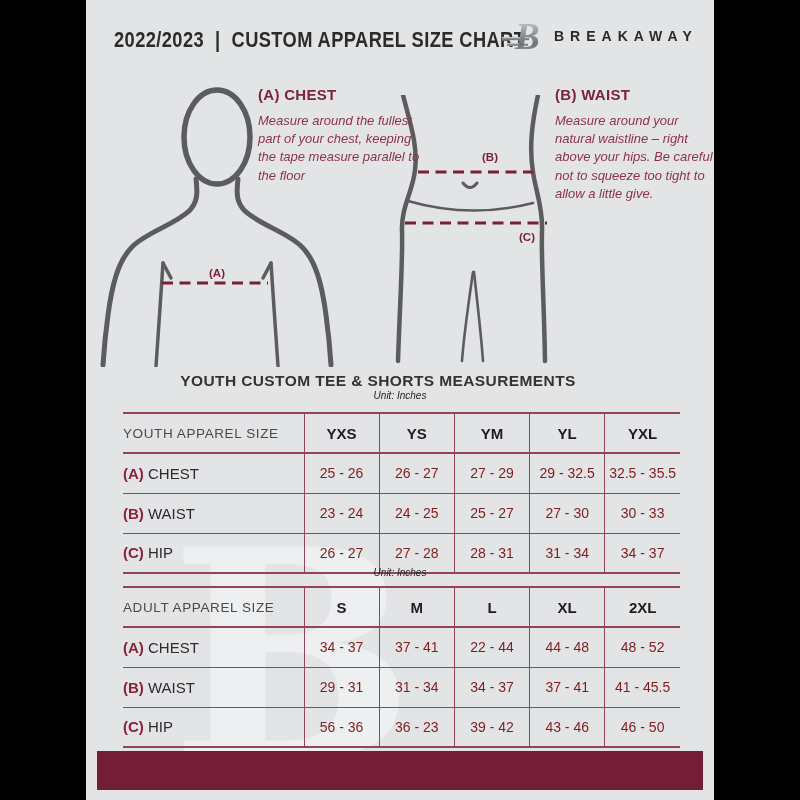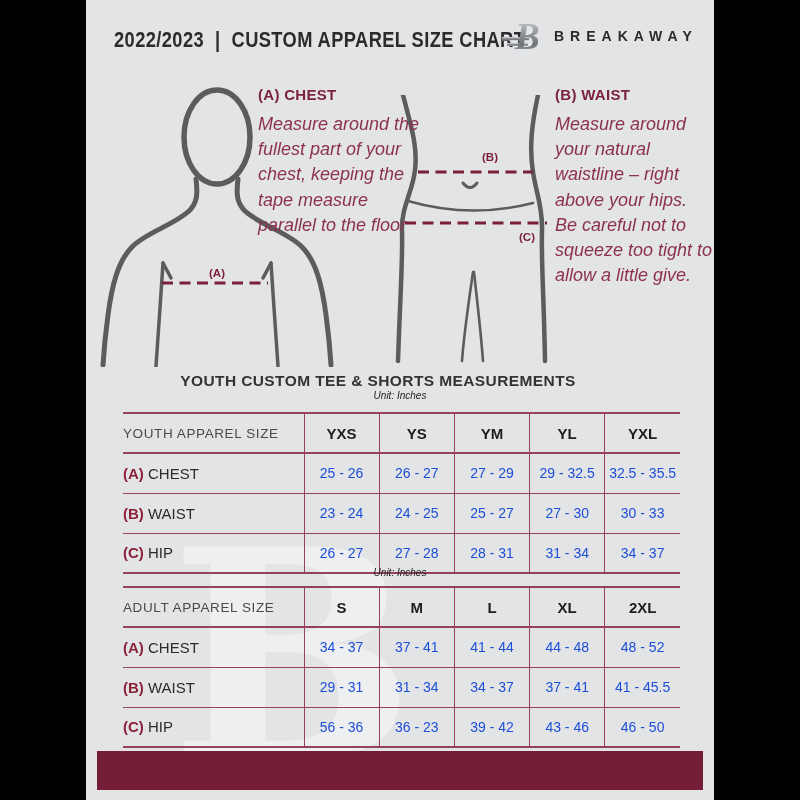--- a/index.html
+++ b/index.html
@@ -32,21 +32,21 @@
   
   .fig{position:absolute;z-index:1;}
   .fig-chest{left:14px;top:85px;}
   .fig-hips{left:306px;top:95px;}
   
   .instr{position:absolute;z-index:2;}
   .instr h3{
     margin:0 0 9px 0;font-size:15px;font-weight:bold;color:#7b2240;letter-spacing:.3px;
   }
   .instr p{
-    margin:0;font-style:italic;font-size:18px;line-height:1.4;color:#8c3150;
+    margin:0;font-style:italic;font-size:13px;line-height:1.4;color:#8c3150;
   }
   .instr-a{left:172px;top:86px;width:170px;}
   .instr-b{left:469px;top:86px;width:158px;}
   .instr-c{left:469px;top:220px;width:162px;}
   
   .sec-title{
     position:absolute;left:0;width:584px;text-align:center;z-index:2;
     font-size:15.5px;font-weight:bold;color:#333334;letter-spacing:.4px;
   }
   .sec-unit{
@@ -72,21 +72,21 @@
   th.size-h{
     font-size:15px;font-weight:bold;color:#1d1d1f;text-align:center;
     border-left:1.5px solid #94435a;border-bottom:2px solid #94435a;margin-left:19px;
   }
   td.row-label{
     text-align:left;padding-left:12px;font-size:15px;color:#2c2c2e;
     border-bottom:1.5px solid #94435a;
   }
   td.row-label .pfx{font-weight:bold;color:#8b2138;}
   td.val{
-    text-align:center;font-size:14px;color:#1d4ed8;
+    text-align:center;font-size:14px;color:#7f1d1d;
     border-left:1.5px solid #94435a;border-bottom:1.5px solid #94435a;
   }
   tr:last-child td{border-bottom:none;}
   
   .footer-bar{
     position:absolute;left:11px;top:751px;width:606px;height:39px;
     background:#731d36;z-index:3;
   }
 </style>
 </head>
@@ -217,21 +217,21 @@
       <th class="size-h">S</th>
       <th class="size-h">M</th>
       <th class="size-h">L</th>
       <th class="size-h">XL</th>
       <th class="size-h">2XL</th>
     </tr>
     <tr>
       <td class="row-label"><span class="pfx">(A)</span><span> CHEST</span></td>
       <td class="val">34 - 37</td>
       <td class="val">37 - 41</td>
-      <td class="val">41 - 44</td>
+      <td class="val">22 - 44</td>
       <td class="val">44 - 48</td>
       <td class="val">48 - 52</td>
     </tr>
     <tr>
       <td class="row-label"><span class="pfx">(B)</span><span> WAIST</span></td>
       <td class="val">29 - 31</td>
       <td class="val">31 - 34</td>
       <td class="val">34 - 37</td>
       <td class="val">37 - 41</td>
       <td class="val">41 - 45.5</td>

